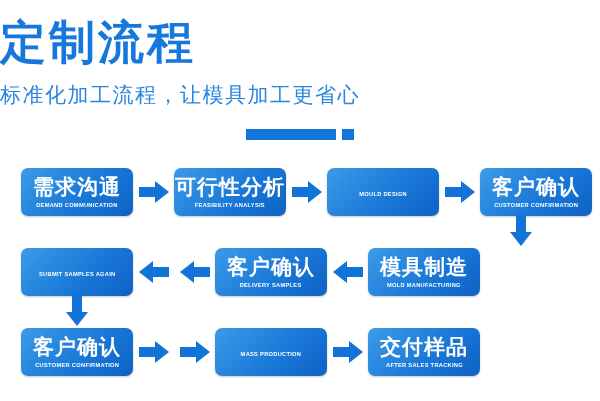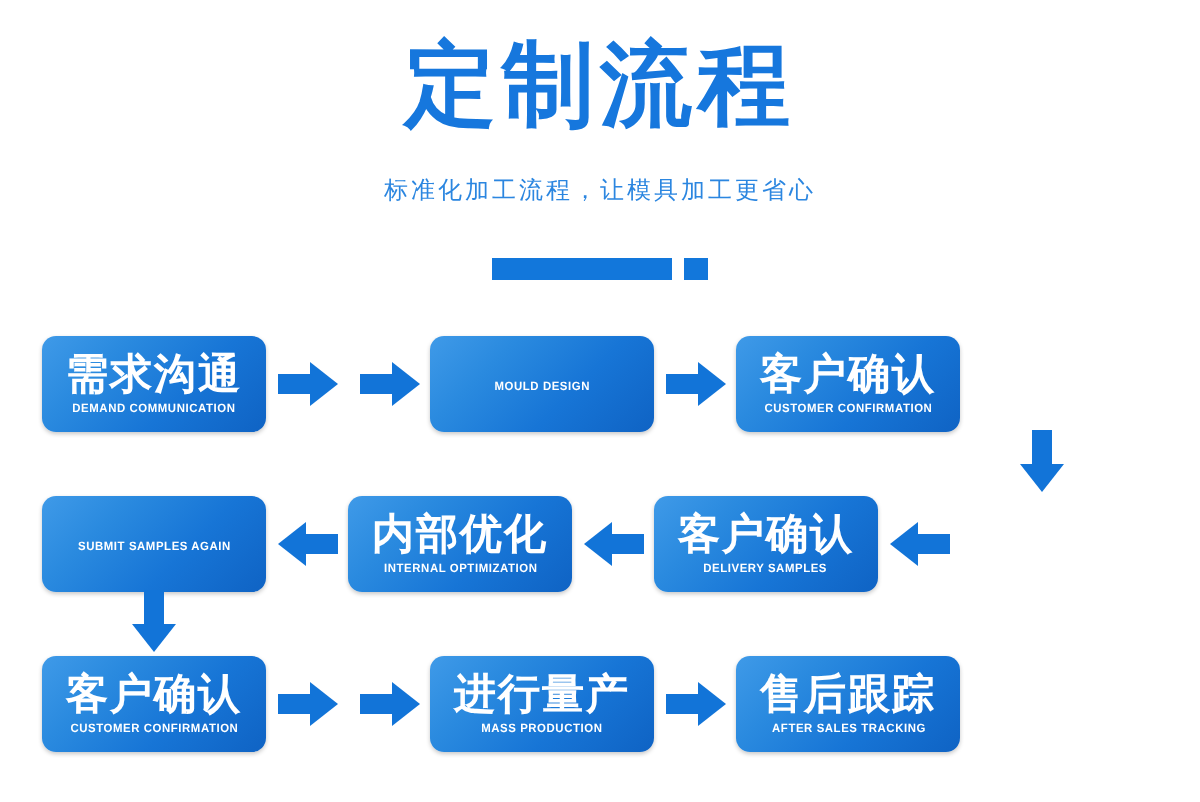--- a/index.html
+++ b/index.html
@@ -15,40 +15,39 @@
     position: relative;
   }
 
   
   #header {
     position: absolute;
     left: 0;
     top: 0;
     width: 600px;
     height: 150px;
-    text-align: center;
   }
   #main-title {
     position: absolute;
     left: 0;
     top: 14px;
     width: 600px;
     font-size: 46px;
     line-height: 56px;
     font-weight: bold;
     color: #1677dd;
     letter-spacing: 3px;
     font-family: "DejaVu Sans", "Liberation Sans", sans-serif;
   }
   #subtitle {
     position: absolute;
     left: 0;
     top: 83px;
     width: 600px;
-    font-size: 12px;
+    font-size: 21px;
     line-height: 24px;
     color: #2b86e0;
     letter-spacing: 1.5px;
     font-family: Liberation Serif, serif;
   }
   #divider {
     position: absolute;
     left: 0;
     top: 128px;
     width: 600px;
@@ -211,20 +210,24 @@
       <div class="node-en">DEMAND COMMUNICATION</div>
     </div>
 
     <div class="gap">
       <div class="arrow-h arrow-right">
         <div class="shaft"></div>
           <div class="head"></div>
       </div>
     </div>
 
+    <div class="node">
+      <div class="node-cn">可行性分析</div>
+      <div class="node-en">FEASIBILITY ANALYSIS</div>
+    </div>
 
     <div class="gap">
       <div class="arrow-h arrow-right">
         <div class="shaft"></div>
           <div class="head"></div>
       </div>
     </div>
 
     <div class="node">
       <div class="node-en">MOULD DESIGN</div>
@@ -252,44 +255,44 @@
       <div class="node-en">SUBMIT SAMPLES AGAIN</div>
     </div>
 
     <div class="gap">
       <div class="arrow-h arrow-left">
         <div class="shaft"></div>
           <div class="head"></div>
       </div>
     </div>
 
-    <div class="node">
-      <div class="node-cn">内部优化</div>
-      <div class="node-en">INTERNAL OPTIMIZATION</div>
-    </div>
 
     <div class="gap">
       <div class="arrow-h arrow-left">
         <div class="shaft"></div>
           <div class="head"></div>
       </div>
     </div>
 
     <div class="node">
       <div class="node-cn">客户确认</div>
       <div class="node-en">DELIVERY SAMPLES</div>
     </div>
 
     <div class="gap">
       <div class="arrow-h arrow-left">
         <div class="shaft"></div>
           <div class="head"></div>
       </div>
     </div>
 
+    <div class="node">
+      <div class="node-cn">模具制造</div>
+      <div class="node-en">MOLD MANUFACTURING</div>
+    </div>
 
     <div class="edge-pad"></div>
   </div>
 
   <div class="row" id="row-3">
     <div class="edge-pad"></div>
 
     <div class="node">
       <div class="node-cn">客户确认</div>
       <div class="node-en">CUSTOMER CONFIRMATION</div>
@@ -304,33 +307,32 @@
 
 
     <div class="gap">
       <div class="arrow-h arrow-right">
         <div class="shaft"></div>
           <div class="head"></div>
       </div>
     </div>
 
     <div class="node">
-      <div class="node-cn">进行量产</div>
       <div class="node-en">MASS PRODUCTION</div>
     </div>
 
     <div class="gap">
       <div class="arrow-h arrow-right">
         <div class="shaft"></div>
           <div class="head"></div>
       </div>
     </div>
 
     <div class="node">
-      <div class="node-cn">售后跟踪</div>
+      <div class="node-cn">交付样品</div>
       <div class="node-en">AFTER SALES TRACKING</div>
     </div>
 
     <div class="edge-pad"></div>
   </div>
 
   <div class="arrow-v" id="connector-right">
     <div class="shaft"></div>
       <div class="head"></div>
   </div>

